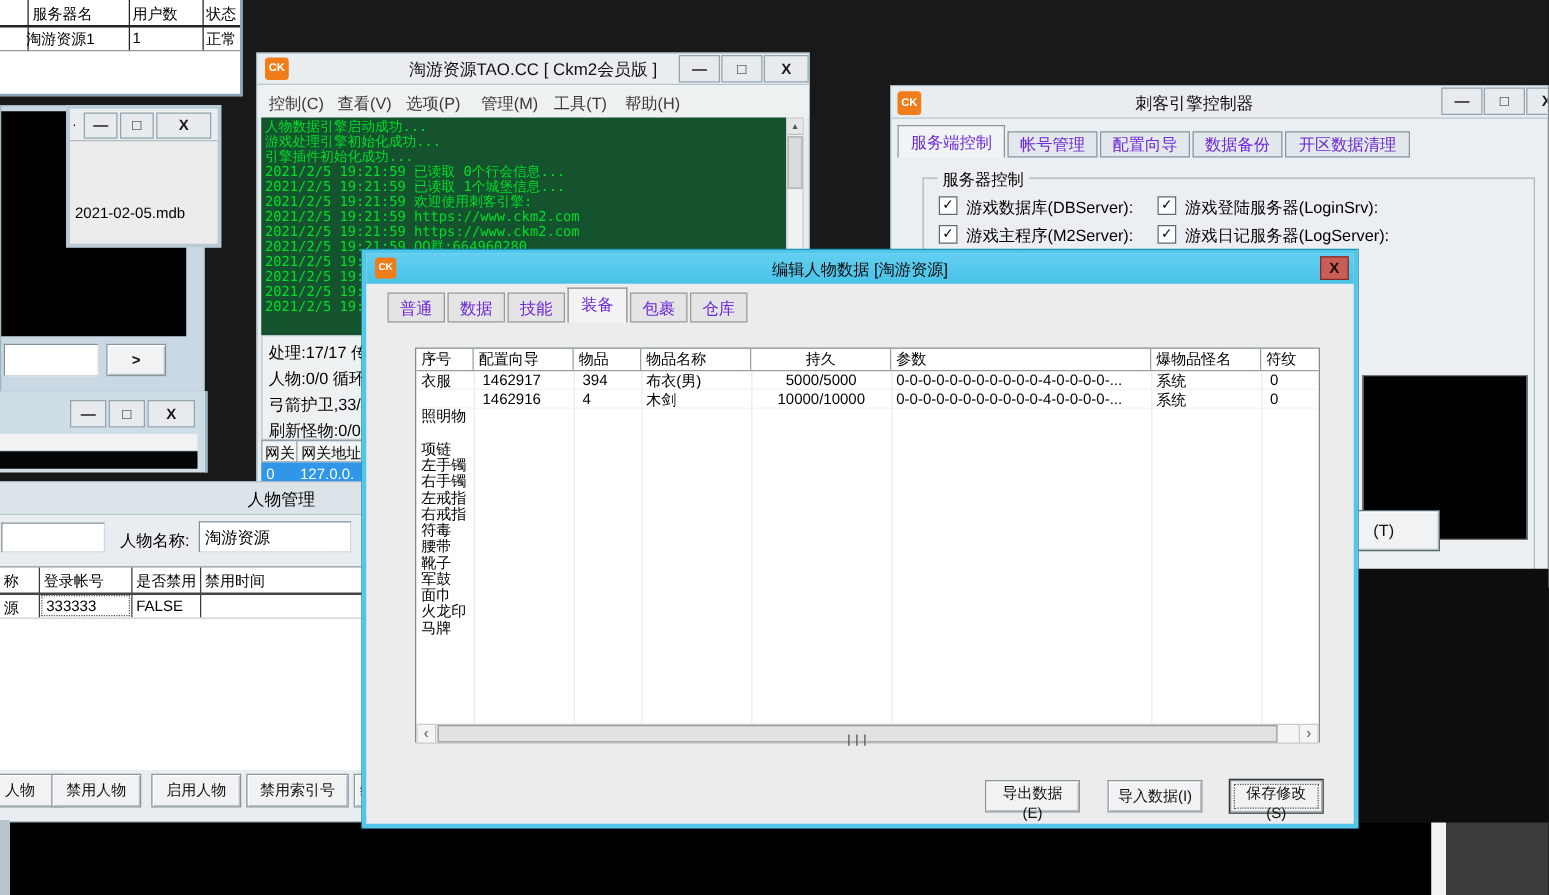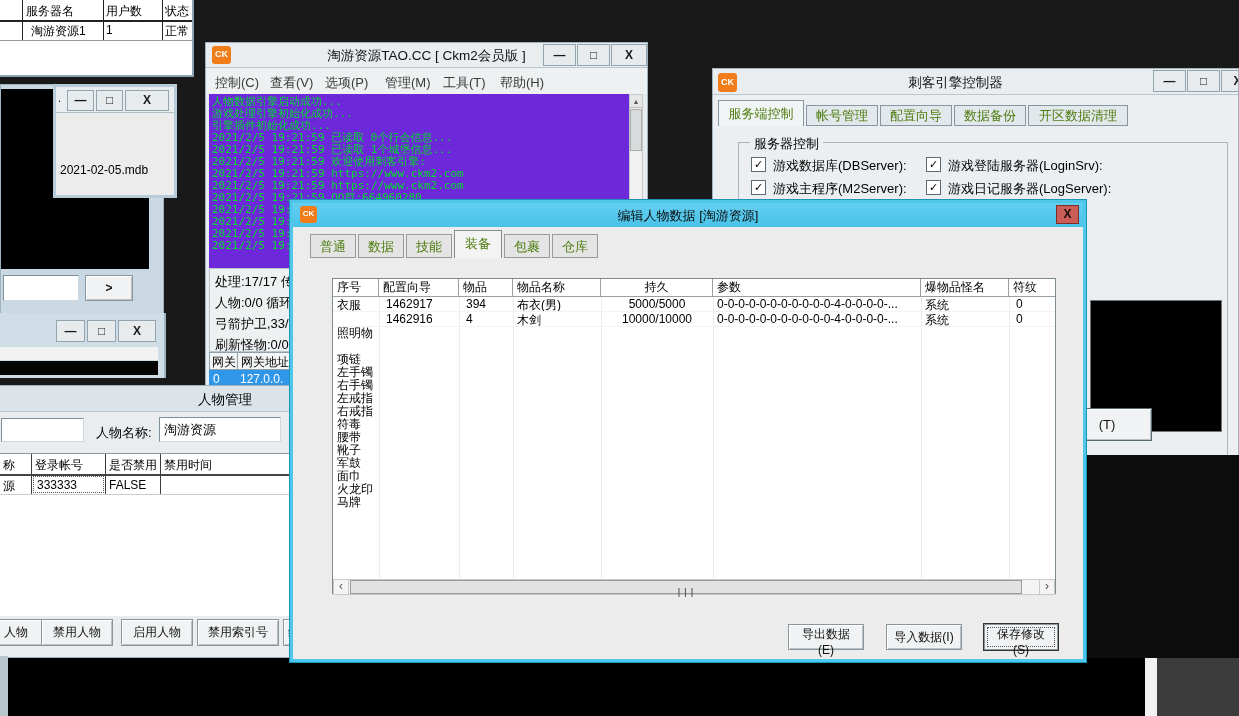--- a/index.html
+++ b/index.html
@@ -17,39 +17,39 @@
     font-size:12px;color:#111;text-align:center;}
   .sunken{background:#fff;border:1px solid #7f8f99;border-right-color:#cfd8dc;border-bottom-color:#cfd8dc;}
   .lbl{position:absolute;font-size:12px;color:#000;white-space:nowrap;}
   .hcell{position:absolute;font-size:12px;color:#000;white-space:nowrap;}
   .vline{position:absolute;width:1px;background:#3c3c3c;}
   .console-line{font:11px/12px "DejaVu Sans Mono",monospace;color:#00dd2a;white-space:nowrap;}
   .chk{position:absolute;width:13px;height:13px;background:#fff;border:1px solid #5c6a72;
     font:11px/12px "Liberation Sans",sans-serif;color:#000;text-align:center;}
   .chklbl{position:absolute;font-size:13px;color:#000;white-space:nowrap;}
   .tab{box-sizing:border-box;display:inline-block;background:#e2e8eb;border:1px solid #8796a0;
-    font-size:13px;color:#4d7c0f;text-align:center;vertical-align:bottom;}
+    font-size:13px;color:#6d28d9;text-align:center;vertical-align:bottom;}
   .eqc{box-sizing:border-box;font-size:12px;color:#000;white-space:nowrap;overflow:hidden;padding-left:4px;}
   .grip3{font:bold 9px/14px "DejaVu Sans Mono",monospace;color:#555;letter-spacing:1px;}
 </style>
 </head>
 <body>
 
 <div id="screen">
 
   <div class="win" style="left:0;top:0;width:194px;height:77px;background:#fff;border-right:2px solid #8ca4b4;border-bottom:2px solid #8ca4b4;">
     <div class="abs" style="left:22px;top:0;width:1px;height:41px;background:#222;"></div>
     <div class="abs" style="left:103px;top:0;width:1px;height:41px;background:#222;"></div>
     <div class="abs" style="left:162px;top:0;width:1px;height:41px;background:#222;"></div>
     <div class="abs" style="left:0;top:20px;width:192px;height:2px;background:#222;"></div>
     <div class="abs" style="left:0;top:40px;width:192px;height:1px;background:#999;"></div>
     <div class="hcell" style="left:26px;top:3px;">服务器名</div>
     <div class="hcell" style="left:106px;top:3px;">用户数</div>
     <div class="hcell" style="left:165px;top:3px;">状态</div>
-    <div class="hcell" style="left:31px;top:23px;">淘游资源1</div>
+    <div class="hcell" style="left:21px;top:23px;">淘游资源1</div>
     <div class="hcell" style="left:106px;top:23px;">1</div>
     <div class="hcell" style="left:165px;top:23px;">正常</div>
   </div>
 
   <div class="win" style="left:0;top:84px;width:164px;height:230px;background:#c9d8e2;border:1px solid #9db4c2;">
     <div class="abs" style="left:0;top:4px;width:148px;height:180px;background:#000;"></div>
     <div class="abs sunken" style="left:2px;top:190px;width:76px;height:26px;"></div>
     <button class="btn" style="left:84px;top:190px;width:48px;height:26px;font-weight:bold;">&gt;</button>
   </div>
 
@@ -82,21 +82,21 @@
 
     <div class="abs" style="left:0;top:25px;width:441px;height:26px;background:#eef1f2;">
       <span class="lbl" style="left:9px;top:6px;font-size:13px;color:#3a3a3a;">控制(C)</span>
       <span class="lbl" style="left:64px;top:6px;font-size:13px;color:#3a3a3a;">查看(V)</span>
       <span class="lbl" style="left:119px;top:6px;font-size:13px;color:#3a3a3a;">选项(P)</span>
       <span class="lbl" style="left:179px;top:6px;font-size:13px;color:#3a3a3a;">管理(M)</span>
       <span class="lbl" style="left:237px;top:6px;font-size:13px;color:#3a3a3a;">工具(T)</span>
       <span class="lbl" style="left:294px;top:6px;font-size:13px;color:#3a3a3a;">帮助(H)</span>
     </div>
 
-    <div class="abs" style="left:3px;top:51px;width:420px;height:174px;background:#6d28d9;padding:2px 3px;overflow:hidden;">
+    <div class="abs" style="left:3px;top:51px;width:420px;height:174px;background:#14532d;padding:2px 3px;overflow:hidden;">
       <div class="console-line">人物数据引擎启动成功...</div>
       <div class="console-line">游戏处理引擎初始化成功...</div>
       <div class="console-line">引擎插件初始化成功...</div>
       <div class="console-line">2021/2/5 19:21:59 已读取 0个行会信息...</div>
       <div class="console-line">2021/2/5 19:21:59 已读取 1个城堡信息...</div>
       <div class="console-line">2021/2/5 19:21:59 欢迎使用刺客引擎:</div>
       <div class="console-line">2021/2/5 19:21:59 https://www.ckm2.com</div>
       <div class="console-line">2021/2/5 19:21:59 https://www.ckm2.com</div>
       <div class="console-line">2021/2/5 19:21:59 QQ群:664960280</div>
       <div class="console-line">2021/2/5 19:21:59</div>

